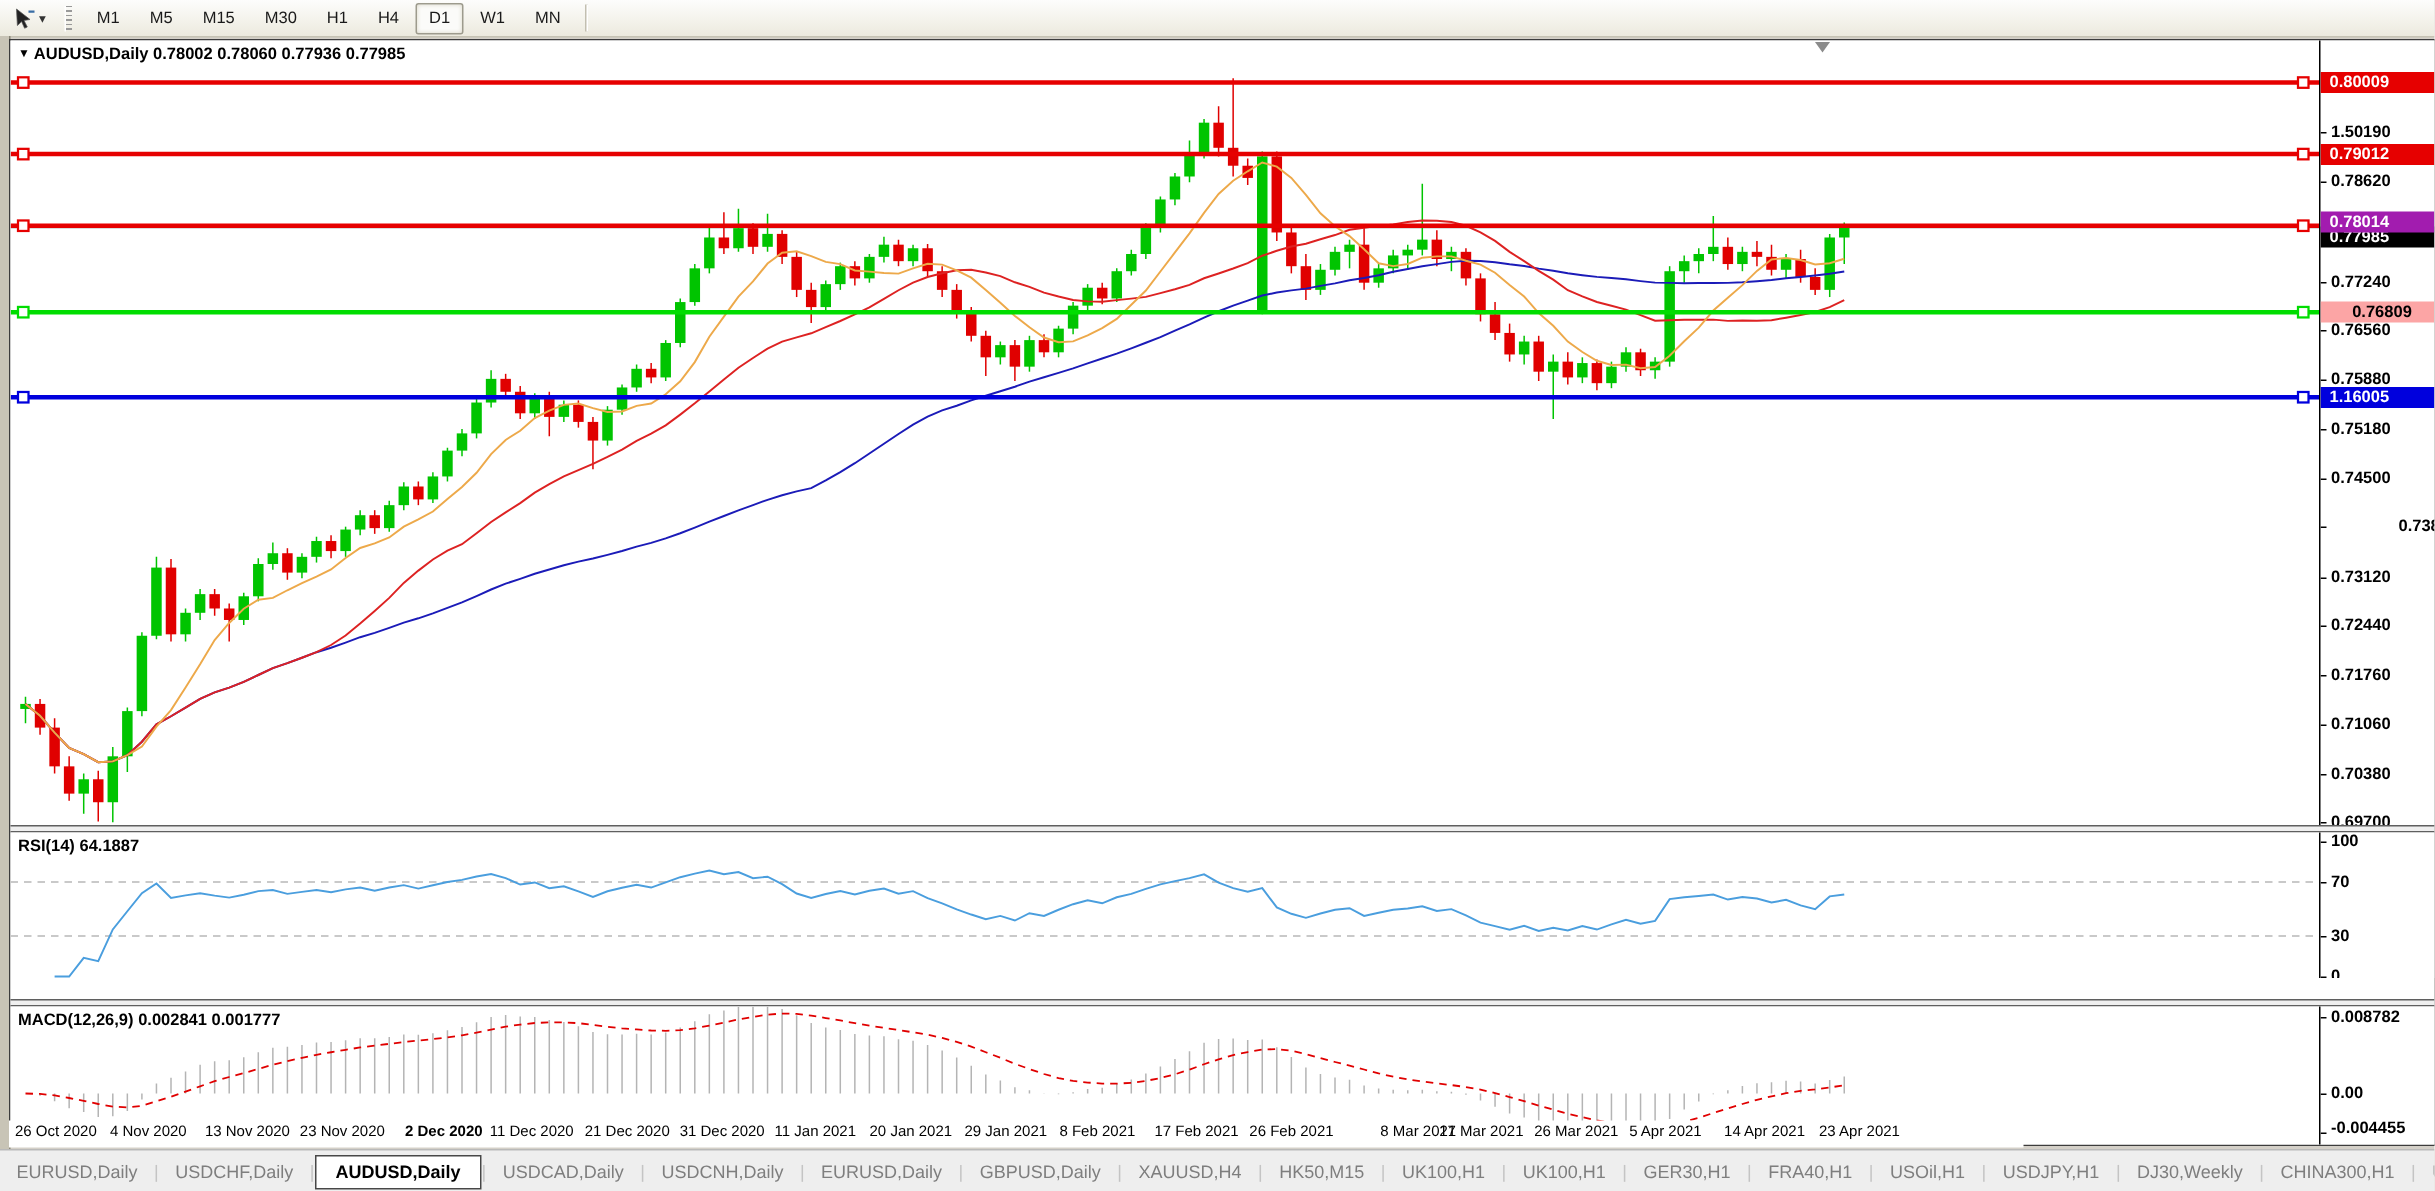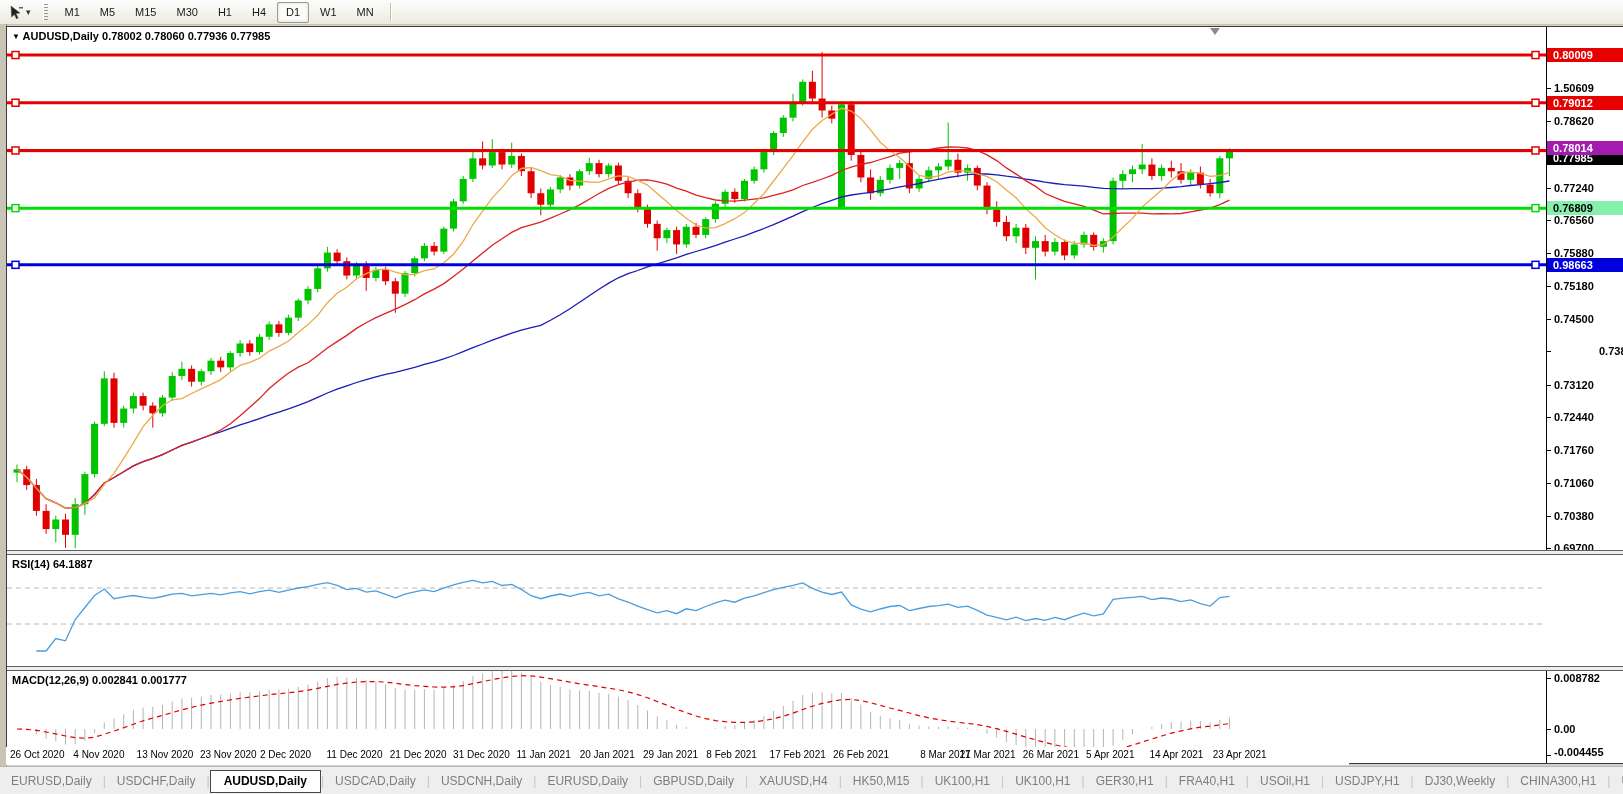--- a/index.html
+++ b/index.html
@@ -353,21 +353,21 @@
         </svg>
       <div class="paneltitle">
         <span style="font-size:8px;vertical-align:1px">▼</span>
         <span>AUDUSD,Daily</span>
         <span>0.78002 0.78060 0.77936 0.77985</span>
       </div>
       <div class="shift"></div>
     </div>
     <div class="axis" id="mainaxis" style="height:523px">
         <div class="tick" style="top: 61px;"></div>
-        <div class="alabel" style="top: 61px;">1.50609</div>
+        <div class="alabel" style="top: 61px;">1.50190</div>
         <div class="tick" style="top: 94.488px;"></div>
         <div class="alabel" style="top: 94.488px;">0.78620</div>
         <div class="tick" style="top: 160.507px;"></div>
         <div class="alabel" style="top: 160.507px;">0.77240</div>
         <div class="tick" style="top: 193.038px;"></div>
         <div class="alabel" style="top: 193.038px;">0.76560</div>
         <div class="tick" style="top: 225.57px;"></div>
         <div class="alabel" style="top: 225.57px;">0.75880</div>
         <div class="tick" style="top: 259.058px;"></div>
         <div class="alabel" style="top: 259.058px;">0.75180</div>
@@ -384,38 +384,48 @@
         <div class="tick" style="top: 456.158px;"></div>
         <div class="alabel" style="top: 456.158px;">0.71060</div>
         <div class="tick" style="top: 488.69px;"></div>
         <div class="alabel" style="top: 488.69px;">0.70380</div>
         <div class="tick" style="top: 521.221px;"></div>
         <div class="alabel" style="top: 521.221px;">0.69700</div>
         <div class="badge" style="top: 123.866px; background: rgb(0, 0, 0); color: rgb(255, 255, 255);">0.77985</div>
         <div class="badge" style="top: 21.0382px; background: rgb(230, 0, 0); color: rgb(255, 255, 255);">0.80009</div>
         <div class="badge" style="top: 68.7347px; background: rgb(230, 0, 0); color: rgb(255, 255, 255);">0.79012</div>
         <div class="badge" style="top: 114px; background: #a21caf; color: rgb(255, 255, 255);">0.78014</div>
-        <div class="badge" style="top: 174.126px; background: #86efac; color: rgb(0, 0, 0);">0.76809</div>
-        <div class="badge" style="top: 230.817px; background: rgb(0, 0, 221); color: rgb(255, 255, 255);">0.98663</div>
+        <div class="badge" style="top: 174.126px; background: #fca5a5; color: rgb(0, 0, 0); text-align: center;">0.76809</div>
+        <div class="badge" style="top: 230.817px; background: rgb(0, 0, 221); color: rgb(255, 255, 255);">1.16005</div>
       </div>
   </div>
   <div class="sep"></div>
 
   <div class="row">
     <div class="plot" style="height:111px">
       <svg id="rsisvg" width="1539" height="97">
           <line x1="0" x2="1539" y1="33" y2="33" stroke="#b8b8b8" stroke-width="1" stroke-dasharray="5 4"></line>
           <line x1="0" x2="1539" y1="69" y2="69" stroke="#b8b8b8" stroke-width="1" stroke-dasharray="5 4"></line>
           <polyline points="29.4,96.0 39.1,96.0 48.8,83.6 58.5,85.8 68.2,64.6 77.9,52.5 87.6,40.5 97.3,34.0 107.0,43.7 116.7,41.9 126.4,40.5 136.1,42.1 145.8,43.4 155.5,41.5 165.2,39.1 174.9,38.4 184.6,40.9 194.3,39.6 204.0,38.3 213.7,39.8 223.4,37.9 233.1,36.7 242.8,38.8 252.5,36.7 262.2,35.1 271.9,37.4 281.6,35.2 291.3,33.0 301.0,31.6 310.7,29.3 320.4,27.7 330.1,30.4 339.8,34.7 349.5,33.3 359.2,37.1 368.9,35.9 378.6,39.3 388.3,42.9 398.0,39.2 407.7,36.8 417.4,34.9 427.1,36.7 436.8,33.2 446.5,29.8 456.2,27.4 465.9,25.4 475.6,27.8 485.3,26.4 495.0,30.5 504.7,29.5 514.4,34.4 524.1,40.7 533.8,43.7 543.5,41.0 553.2,39.0 562.9,41.3 572.6,38.8 582.3,37.4 592.0,40.8 601.7,39.1 611.4,43.8 621.1,47.2 630.8,51.2 640.5,54.7 650.2,57.8 659.9,55.6 669.6,58.7 679.3,53.8 689.0,55.6 698.7,51.5 708.4,47.8 718.1,45.2 727.8,47.2 737.5,43.2 747.2,40.9 756.9,37.6 766.6,34.6 776.3,32.4 786.0,30.4 795.7,27.9 805.4,33.4 815.1,37.1 824.8,39.5 834.5,37.1 844.2,49.9 853.9,54.2 863.6,56.9 873.3,54.0 883.0,51.5 892.7,50.5 902.4,55.6 912.1,53.5 921.8,51.5 931.5,50.7 941.2,49.2 950.9,52.3 960.6,51.1 970.3,55.3 980.0,60.1 989.7,62.4 999.4,64.8 1009.1,62.2 1018.8,65.6 1028.5,63.5 1038.2,65.3 1047.9,62.3 1057.6,64.7 1067.3,61.2 1077.0,58.2 1086.7,60.8 1096.4,58.9 1106.1,44.4 1115.8,43.2 1125.5,42.3 1135.2,41.4 1144.9,44.7 1154.6,43.0 1164.3,44.0 1174.0,46.6 1183.7,44.9 1193.4,48.6 1203.1,51.1 1212.8,42.6 1222.5,41.3 " fill="none" stroke="#4a9ede" stroke-width="1.3"></polyline>
         </svg>
       <div class="paneltitle" style="font-weight:bold">
         <span>RSI(14)</span>
         <span>64.1887</span>
       </div>
     </div>
+    <div class="axis" id="rsiaxis" style="height:97px">
+        <div class="tick" style="top: 6px;"></div>
+        <div class="alabel" style="top: 6px;">100</div>
+        <div class="tick" style="top: 33px;"></div>
+        <div class="alabel" style="top: 33px;">70</div>
+        <div class="tick" style="top: 69px;"></div>
+        <div class="alabel" style="top: 69px;">30</div>
+        <div class="tick" style="top: 96px;"></div>
+        <div class="alabel" style="top: 96px;">0</div>
+      </div>
   </div>
   <div class="sep"></div>
 
   <div class="row">
     <div class="plot" style="height:92px">
       <svg id="macdsvg" width="1539" height="92">
           <g>
             <line x1="10" x2="10" y1="58" y2="58" stroke="#b4b4b4" stroke-width="1"></line>
             <line x1="19.7" x2="19.7" y1="58" y2="59.52894358974339" stroke="#b4b4b4" stroke-width="1"></line>
             <line x1="29.4" x2="29.4" y1="58" y2="63.211317700342995" stroke="#b4b4b4" stroke-width="1"></line>
@@ -559,21 +569,21 @@
         <div class="alabel" style="top: 81px;">-0.004455</div>
       </div>
   </div>
 </div>
 
 <div class="dates" id="dates">
     <div class="dlabel" style="left: 4px;">26 Oct 2020</div>
     <div class="dlabel" style="left: 67.3px;">4 Nov 2020</div>
     <div class="dlabel" style="left: 130.6px;">13 Nov 2020</div>
     <div class="dlabel" style="left: 193.9px;">23 Nov 2020</div>
-    <div class="dlabel" style="left: 254px;">2 Dec 2020</div>
+    <div class="dlabel" style="left: 264px; font-weight: bold;">2 Dec 2020</div>
     <div class="dlabel" style="left: 320.5px;">11 Dec 2020</div>
     <div class="dlabel" style="left: 383.8px;">21 Dec 2020</div>
     <div class="dlabel" style="left: 447.1px;">31 Dec 2020</div>
     <div class="dlabel" style="left: 510.4px;">11 Jan 2021</div>
     <div class="dlabel" style="left: 573.7px;">20 Jan 2021</div>
     <div class="dlabel" style="left: 637px;">29 Jan 2021</div>
     <div class="dlabel" style="left: 700.3px;">8 Feb 2021</div>
     <div class="dlabel" style="left: 763.6px;">17 Feb 2021</div>
     <div class="dlabel" style="left: 826.9px;">26 Feb 2021</div>
     <div class="dlabel" style="left: 890.2px; margin-left: 24px;">8 Mar 2021</div>

